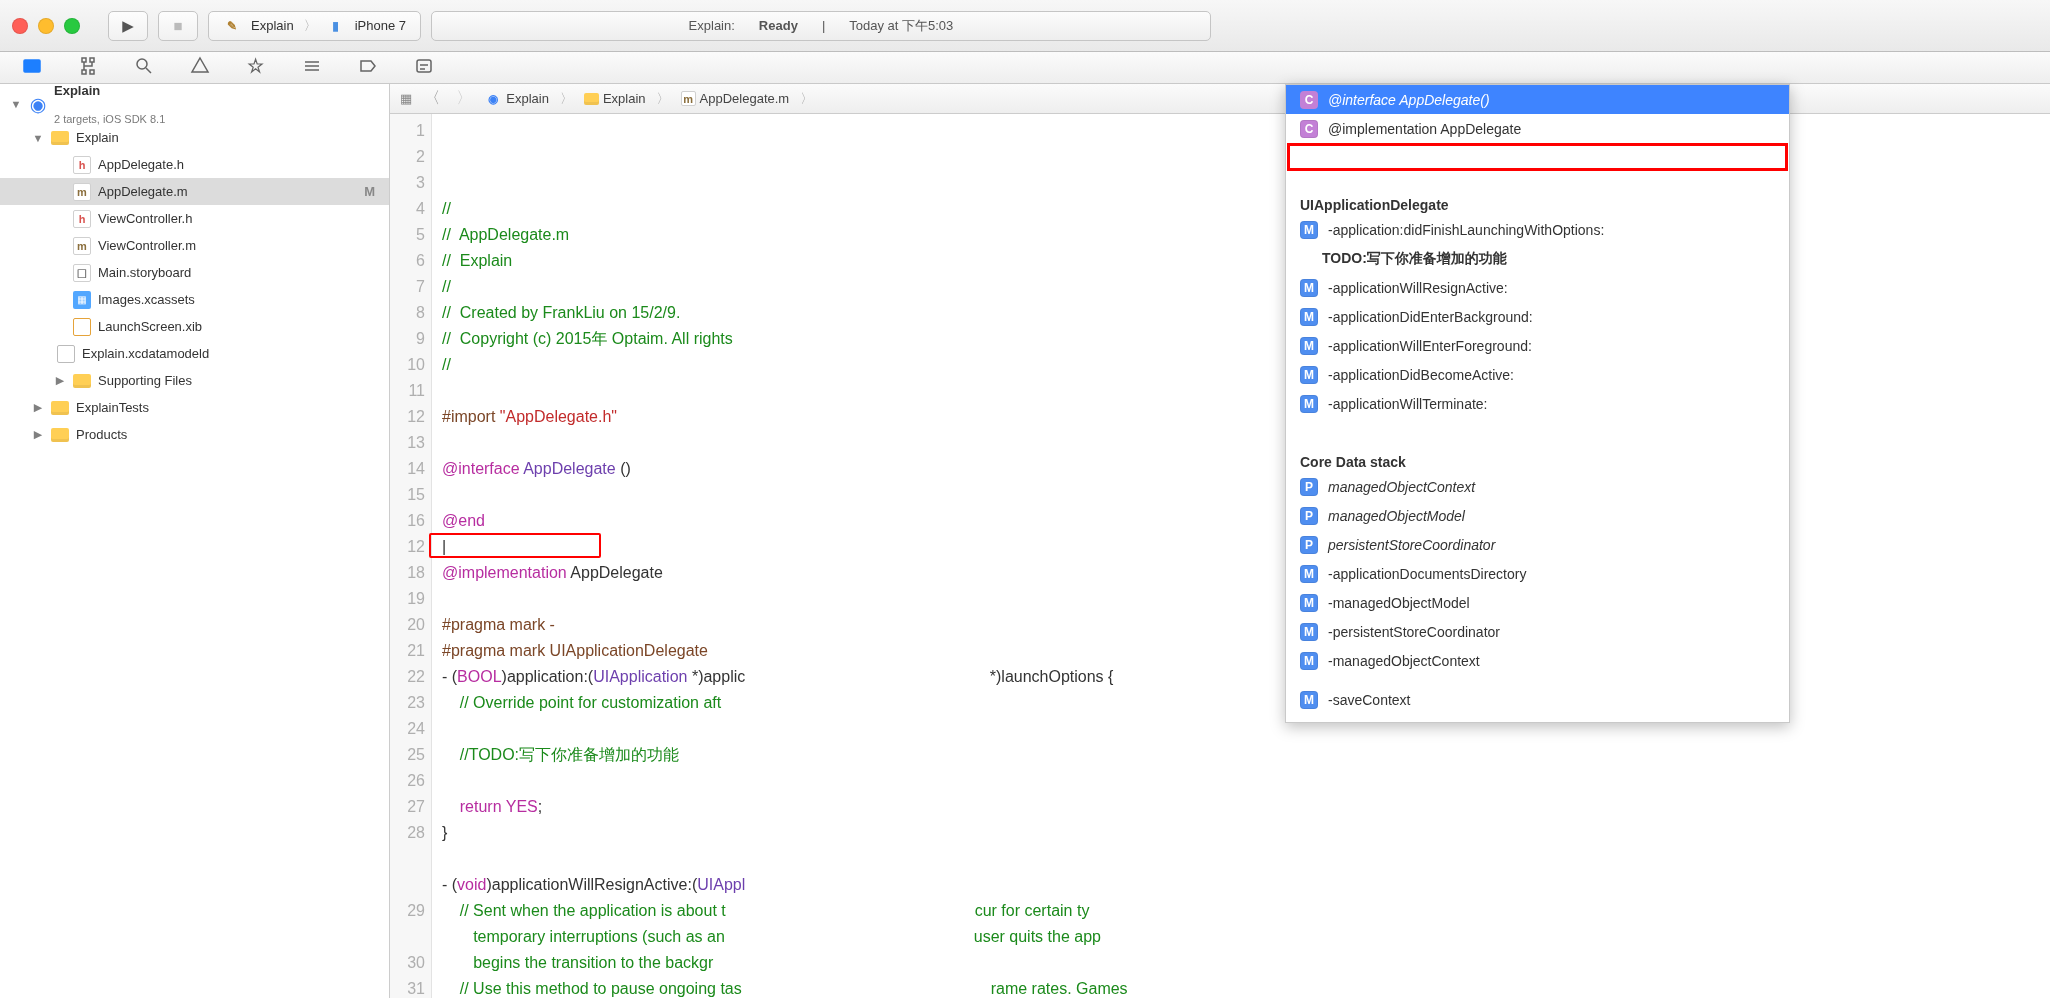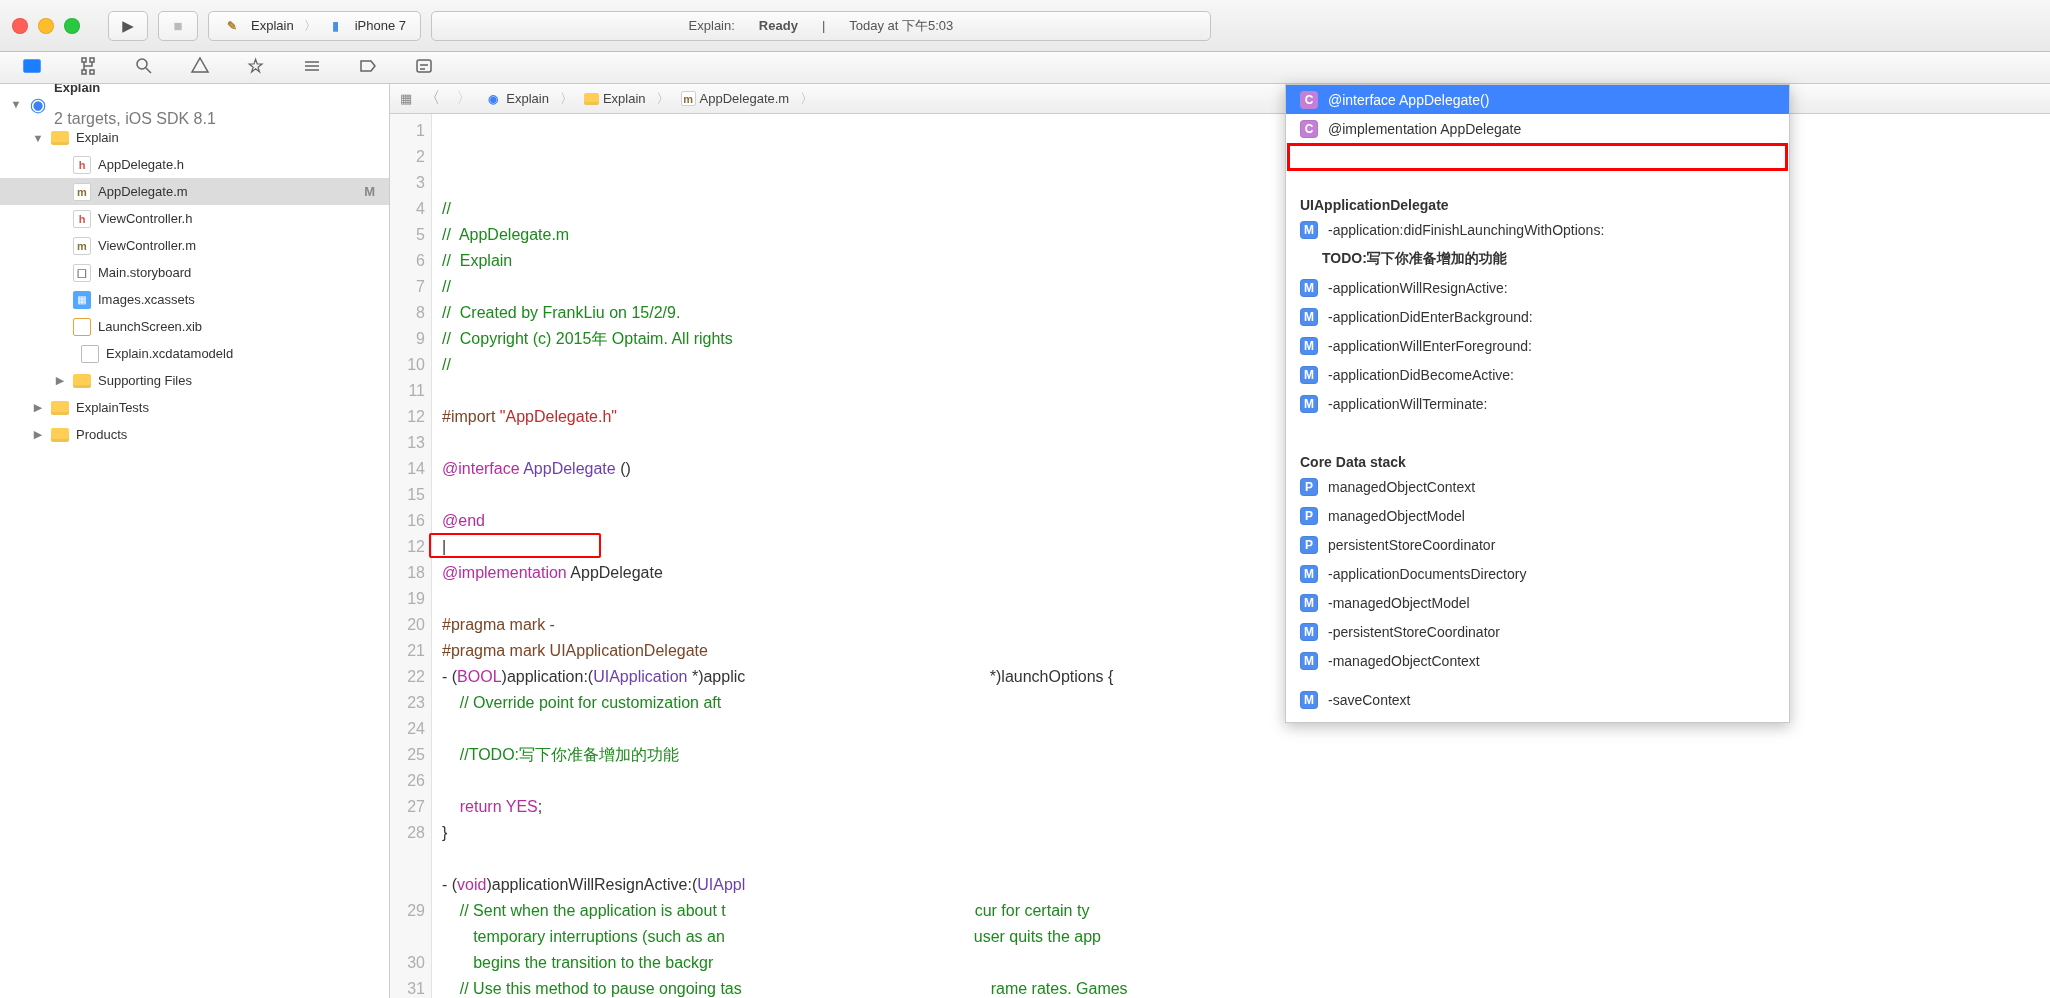--- a/index.html
+++ b/index.html
@@ -26,21 +26,21 @@
 .main { display: flex; height: calc(998px - 52px - 32px); }
 .sidebar { width: 390px; background: #fff; border-right: 1px solid #ccc; overflow: auto; }
 .editor { flex: 1; background: #fff; display: flex; flex-direction: column; position: relative; }
 
 
 .srow { display: flex; align-items: center; height: 27px; padding-left: 10px; gap: 6px; white-space: nowrap; }
 .srow.sel { background: #dcdcdc; }
 .srow .disc { width: 12px; text-align: center; color: #808080; font-size: 11px; }
 .srow .fic { width: 20px; height: 20px; display: flex; align-items: center; justify-content: center; }
 .fhead { font-weight: 600; }
-.fsub { color: #7a7a7a; font-size: 16px; margin-top: 15px; }
+.fsub { color: #7a7a7a; font-size: 11px; margin-top: 15px; }
 .srow .m { margin-left: auto; margin-right: 14px; color: #888; font-weight: 600; }
 .i-fold { width: 18px; height: 14px; background: #ffcf55; border-radius: 2px; box-shadow: inset 0 -3px 0 rgba(0,0,0,.06); }
 .i-proj { color:#3c82f6; font-size: 19px; }
 .i-h { width:18px;height:18px;background:#fff;border:1px solid #d0d0d0;border-radius:2px;color:#d9534f;font-size:11px;font-weight:bold;display:flex;align-items:center;justify-content:center; }
 .i-m { width:18px;height:18px;background:#fff;border:1px solid #d0d0d0;border-radius:2px;color:#8b6f3d;font-size:11px;font-weight:bold;display:flex;align-items:center;justify-content:center;}
 .i-sb { width:18px;height:18px;background:#fff;border:1px solid #d0d0d0;border-radius:2px;display:flex;align-items:center;justify-content:center;}
 .i-ib { width:18px;height:18px;background:#52a7ff;border-radius:2px;display:flex;align-items:center;justify-content:center;color:white;font-size:10px;}
 .i-xib { width:18px;height:18px;background:#fff;border:1px solid #e5a33a;border-radius:2px;}
 .i-xcd { width:18px;height:18px;background:#fff;border:1px solid #bbb;border-radius:2px;}
 
@@ -64,21 +64,21 @@
 .redbox1 { position: absolute; border: 2px solid red; border-radius: 2px; }
 
 
 .popup { position: absolute; top: 0; left: 895px; width: 505px; background: #fff; border: 1px solid #c9c9c9; box-shadow: 0 4px 14px rgba(0,0,0,.25); padding-bottom: 8px; font-size: 14px; }
 .popup .row { height: 29px; display: flex; align-items: center; padding: 0 14px; gap: 10px; }
 .popup .row.sel { background: #3e84ff; color: #fff; }
 .popup .row.sel .pi { box-shadow: none; }
 .popup .hdr { font-weight: 700; padding: 26px 14px 2px; color: #333; }
 .popup .sub { padding-left: 36px; font-weight: 700; color: #333; }
 .popup .redempty { height: 28px; margin: 0 1px; border: 3px solid red; }
-.popup .it { }
+.popup .it { font-style: italic; }
 .pi { width: 18px; height: 18px; border-radius: 4px; display: inline-flex; align-items: center; justify-content: center; font-size: 12px; font-weight: bold; color: #fff; box-shadow: 0 0 0 1px rgba(0,0,0,.08) inset; }
 .pi-c { background: #c380d6; }
 .pi-m { background: #4f8ef0; }
 .pi-p { background: #4f8ef0; }
 </style>
 </head>
 <body>
 
 <div class="toolbar">
   <div class="traffic">
@@ -199,21 +199,21 @@
           </span>
           <span>Images.xcassets</span>
         </div>
         <div class="srow" style="padding-left: 54px;">
           <span class="disc"></span>
           <span class="fic">
             <span class="i-xib"></span>
           </span>
           <span>LaunchScreen.xib</span>
         </div>
-        <div class="srow" style="padding-left: 62px;">
+        <div class="srow" style="padding-left: 38px;">
           <span class="disc"></span>
           <span class="fic">
             <span class="i-xcd"></span>
           </span>
           <span>Explain.xcdatamodeld</span>
         </div>
         <div class="srow" style="padding-left: 54px;">
           <span class="disc">▶</span>
           <span class="fic">
             <span class="i-fold"></span>

